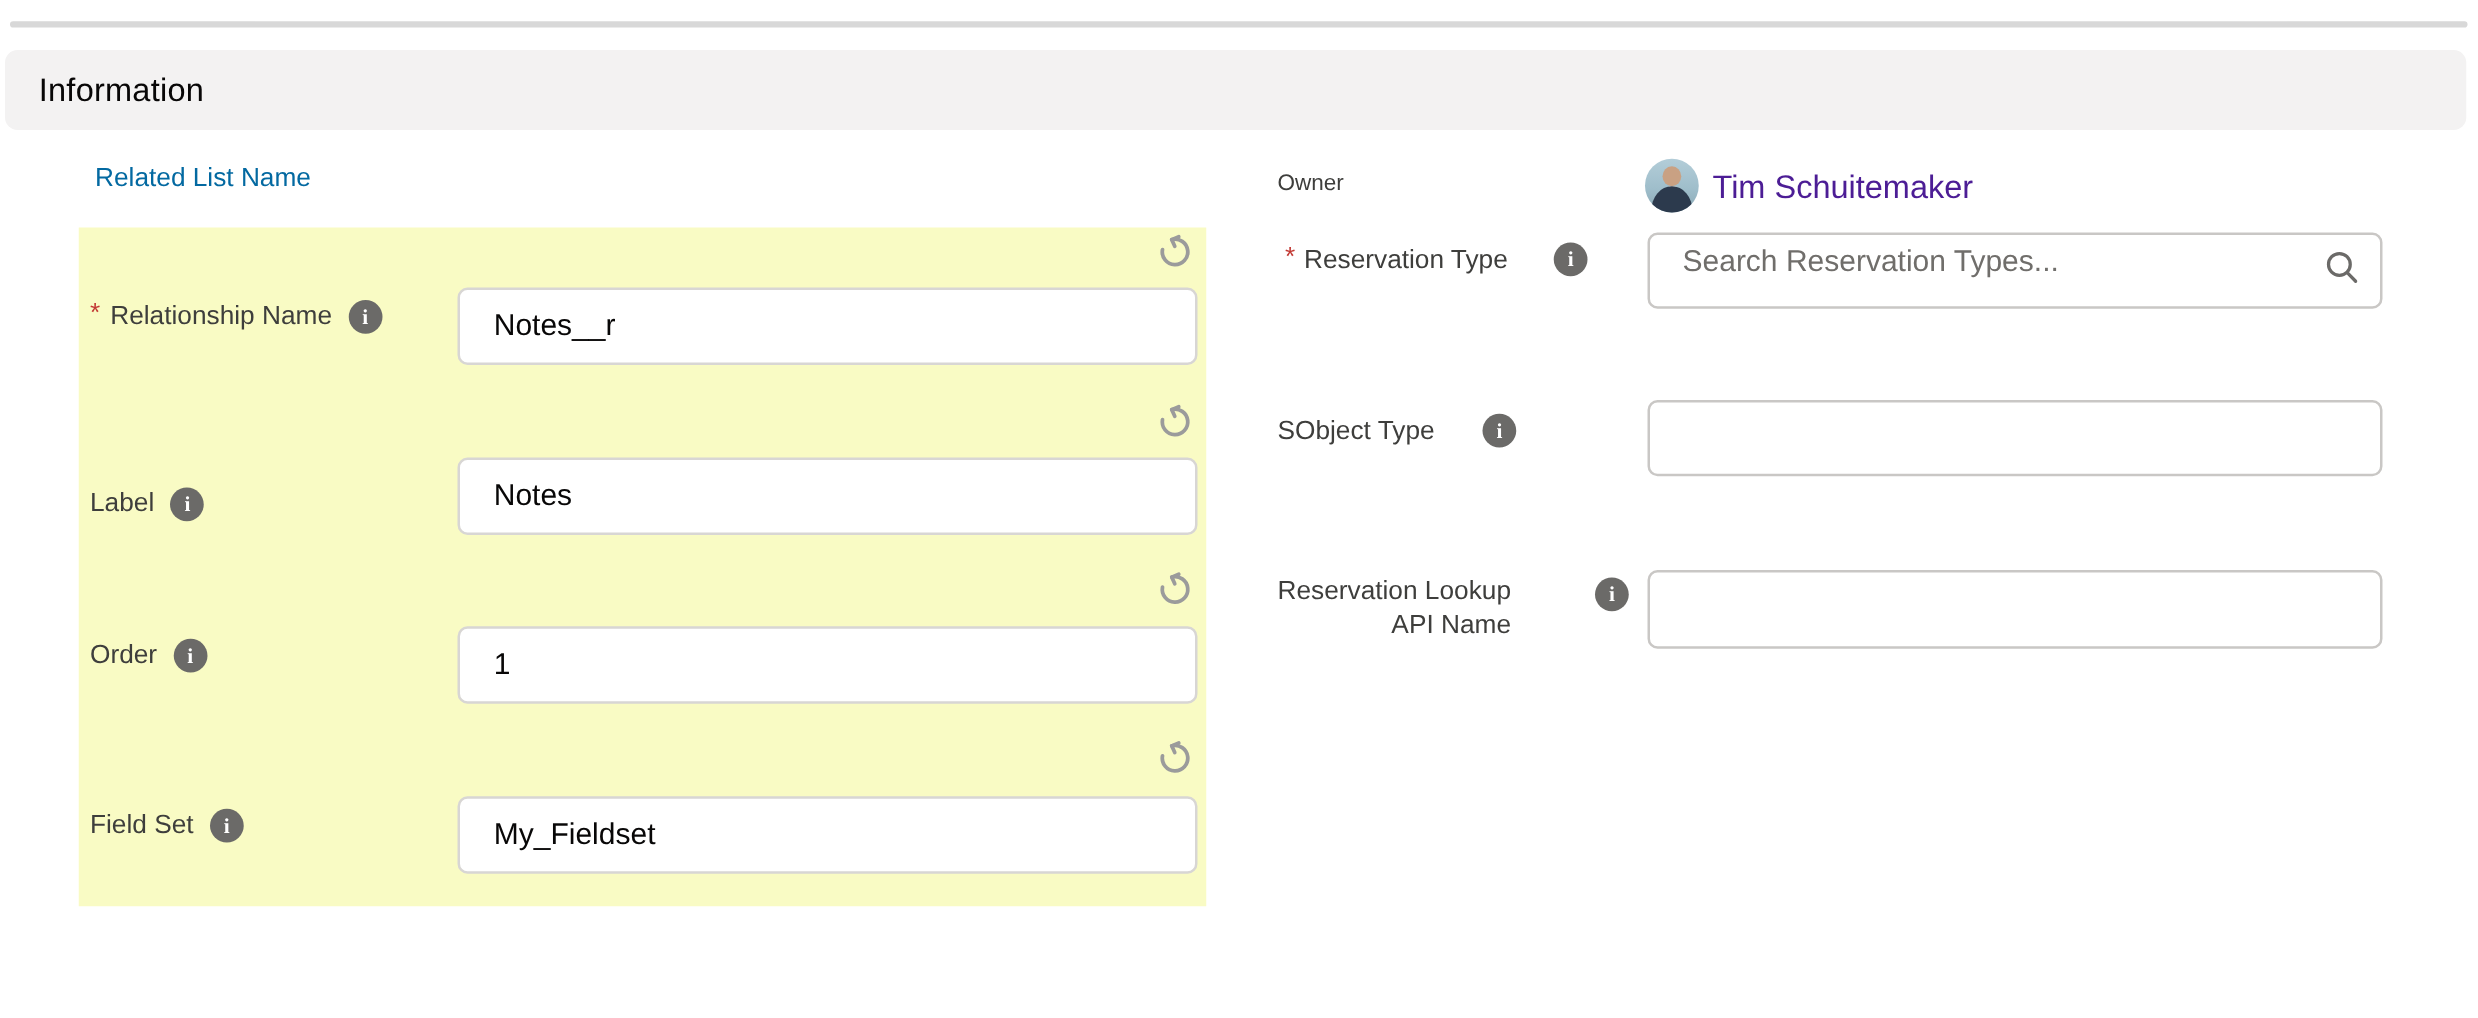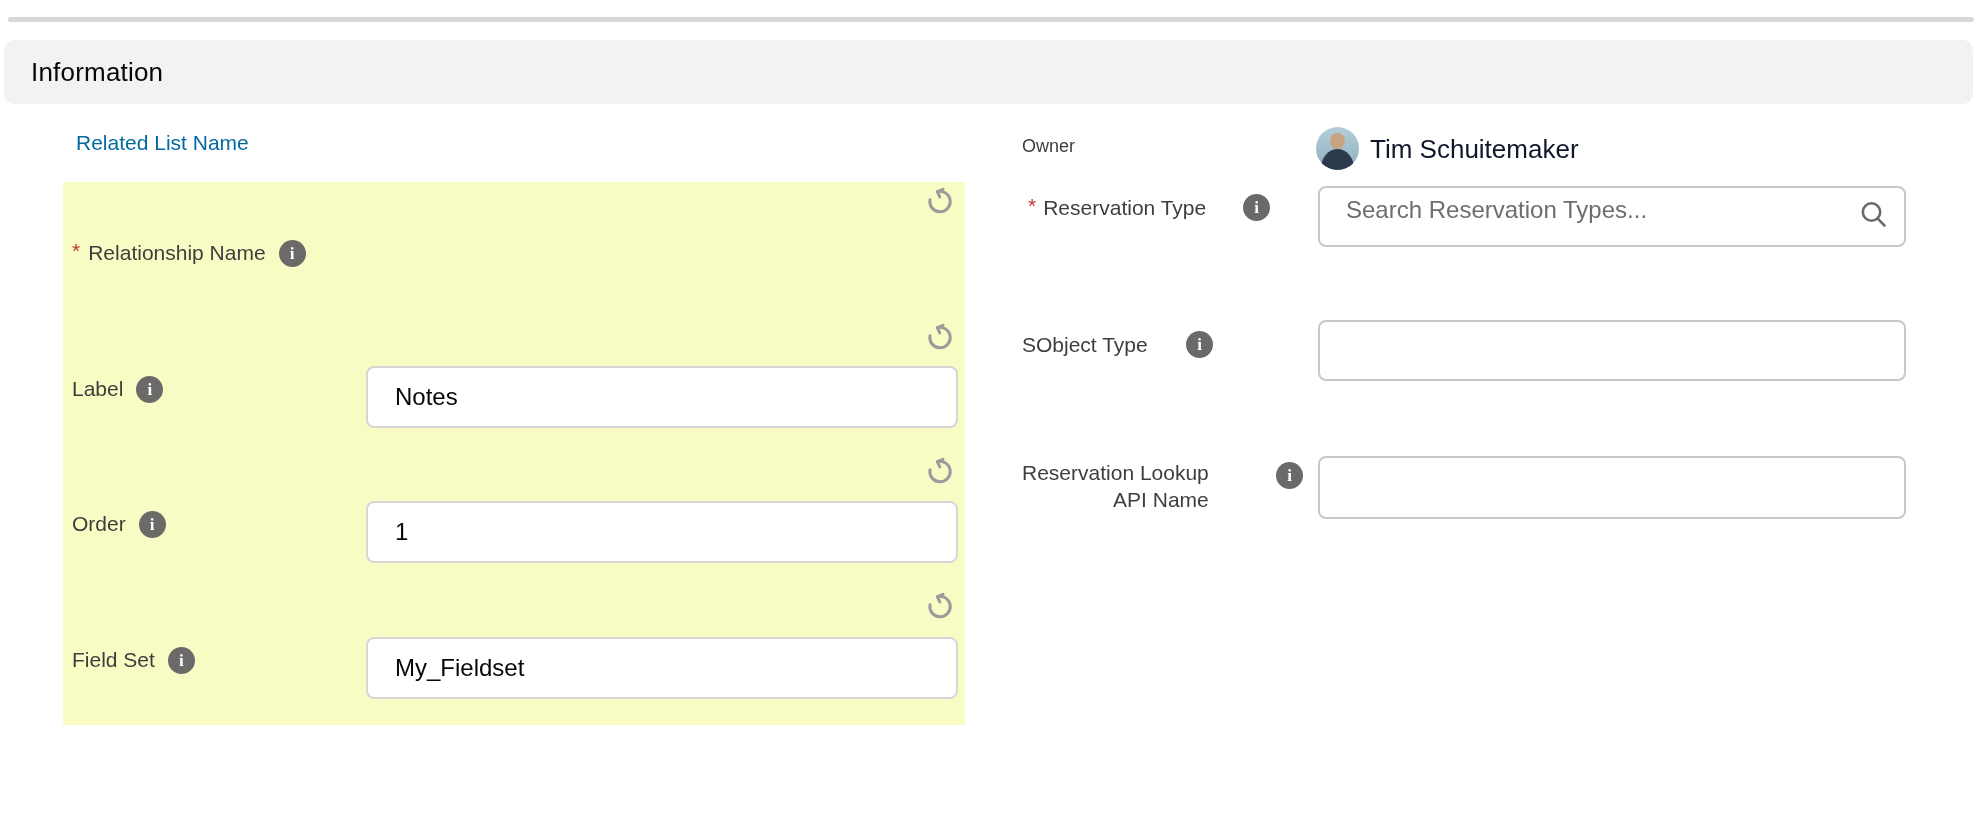--- a/index.html
+++ b/index.html
@@ -58,21 +58,21 @@
   .avatar { position: absolute; left: 1316px; top: 127px; width: 43px; height: 43px;
             border-radius: 50%; overflow: hidden;
             background: linear-gradient(180deg, #b3cdd8 0%, #9fbecb 55%, #8aa8b5 100%); }
   .avatar .head { position: absolute; left: 14px; top: 6px; width: 15px; height: 16px;
                   border-radius: 50%; background: #c9a183; }
   .avatar .torso { position: absolute; left: 5px; top: 22px; width: 33px; height: 24px;
                    border-radius: 55% 55% 0 0 / 90% 90% 0 0; background: #2c3a4d; }
   .avatar .collar { position: absolute; left: 19px; top: 22px; width: 6px; height: 8px;
                     background: #e8e4dd; }
 
-  .owner-name { position: absolute; left: 1370px; top: 133px; font-size: 26px; color: #0f172a;
+  .owner-name { position: absolute; left: 1370px; top: 133px; font-size: 26px; color: #4c1d95;
                 line-height: 32px; }
 
   .two-line { line-height: 27px; top: 459px; text-align: right; }
 </style>
 </head>
 <body>
 
 <div class="canvas">
 
   <div class="top-divider"></div>
@@ -89,28 +89,29 @@
     <svg width="32" height="32" viewBox="0 0 32 32" fill="none" stroke="#9b9b9b" stroke-width="3" stroke-linecap="round">
       <path d="M 13.4 6.7 A 10.2 10.2 0 1 1 6 14.7"></path>
       <path d="M 13.4 6.7 L 19 4.4 M 13.4 6.7 L 15.8 12"></path>
     </svg>
   </button>
   <div class="field-label" style="top:222px">
     <span class="req">*</span>
     <span>Relationship Name</span>
     <span class="info-icon">i</span>
   </div>
+  <input class="text-input" style="top: 230px;" value="Notes__r">
 
   <button class="undo-btn" style="top:321px" title="">
     <svg width="32" height="32" viewBox="0 0 32 32" fill="none" stroke="#9b9b9b" stroke-width="3" stroke-linecap="round">
       <path d="M 13.4 6.7 A 10.2 10.2 0 1 1 6 14.7"></path>
       <path d="M 13.4 6.7 L 19 4.4 M 13.4 6.7 L 15.8 12"></path>
     </svg>
   </button>
-  <div class="field-label" style="top:358px">
+  <div class="field-label" style="top:372px">
     <span>Label</span>
     <span class="info-icon">i</span>
   </div>
   <input class="text-input" style="top: 366px;" value="Notes">
 
   <button class="undo-btn" style="top:455px" title="">
     <svg width="32" height="32" viewBox="0 0 32 32" fill="none" stroke="#9b9b9b" stroke-width="3" stroke-linecap="round">
       <path d="M 13.4 6.7 A 10.2 10.2 0 1 1 6 14.7"></path>
       <path d="M 13.4 6.7 L 19 4.4 M 13.4 6.7 L 15.8 12"></path>
     </svg>

